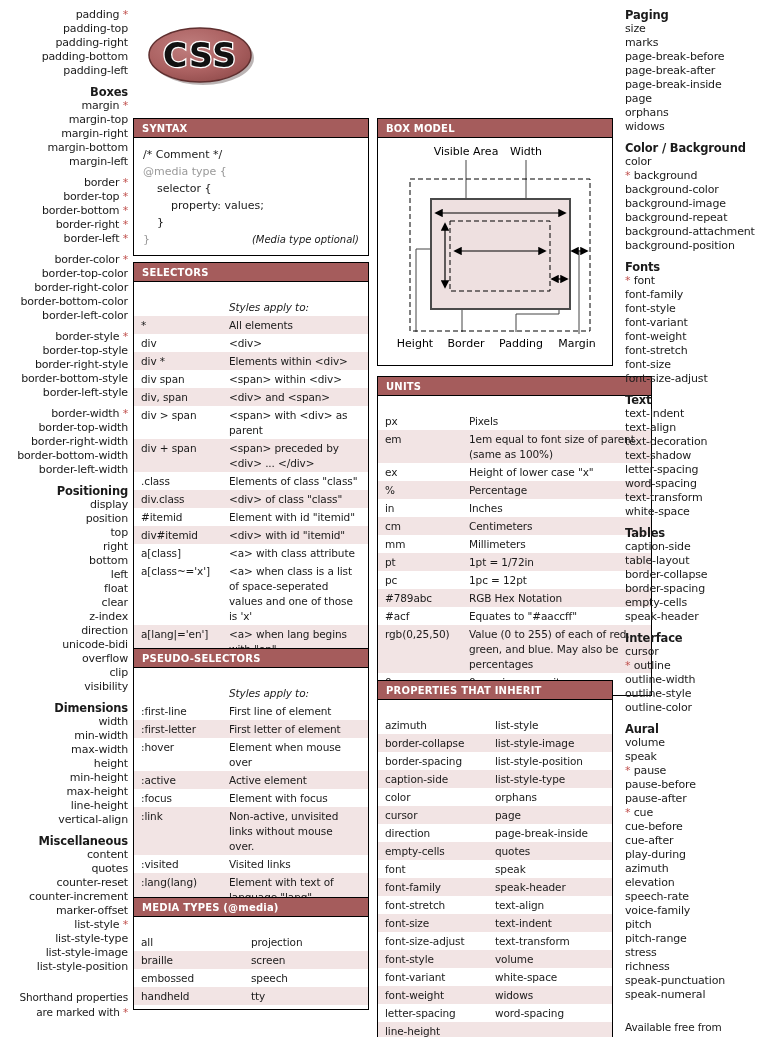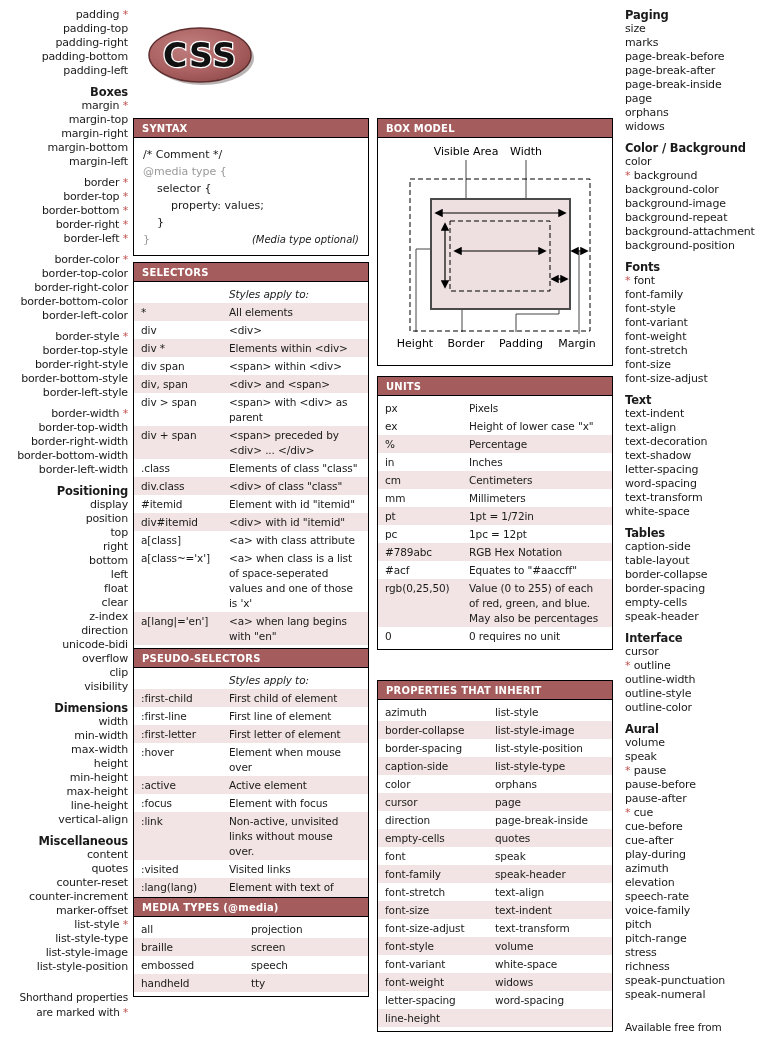--- a/index.html
+++ b/index.html
@@ -14,21 +14,21 @@
   .pgroup{margin-bottom:7px}
   .ptitle{font-weight:bold;font-size:11.5px}
   .pitem{white-space:nowrap}
   .star{color:#c0504d}
   .smallnote{margin-top:16px;font-size:10.5px;line-height:15px}
   .footer{margin-top:18px;font-size:10.5px;line-height:15px}
 
   
   .panel{position:absolute;border:1px solid #000;background:#fff}
   .phead{background:#a55c5c;color:#fff;font-weight:bold;font-size:10px;padding:4px 8px 3px 8px;border-bottom:1px solid #000;letter-spacing:.2px}
-  .pbody{padding:3px 0 4px 0}
+  .pbody{padding:16px 0 4px 0}
   .prow{display:flex;padding:1.5px 7px;line-height:15px;font-size:10.5px;letter-spacing:-0.1px}
   .stripe{background:#f2e4e4}
   .c1{flex:0 0 88px}
   .c2{flex:1}
   .ital{font-style:italic}
   .half .c1{flex:0 0 50%}
   #units-panel .c1{flex:0 0 84px}
 
   
   .sbody{padding:8px 9px;font-size:11px;line-height:17px}
@@ -234,24 +234,20 @@
 
   <section class="panel" style="left:133px;top:648px;width:236px">
     <header class="phead">
       <span>PSEUDO-SELECTORS</span>
     </header>
     <div class="pbody" id="pseudo-body">
         <div class="prow">
           <div class="c1"></div>
           <div class="c2 ital">Styles apply to:</div>
         </div>
-        <div class="prow stripe">
-          <div class="c1">:first-child</div>
-          <div class="c2">First child of element</div>
-        </div>
         <div class="prow">
           <div class="c1">:first-line</div>
           <div class="c2">First line of element</div>
         </div>
         <div class="prow stripe">
           <div class="c1">:first-letter</div>
           <div class="c2">First letter of element</div>
         </div>
         <div class="prow">
           <div class="c1">:hover</div>
@@ -336,28 +332,32 @@
 
       <text x="88" y="17" text-anchor="middle" font-size="11">Visible Area</text>
       <text x="148" y="17" text-anchor="middle" font-size="11">Width</text>
       <text x="37" y="209" text-anchor="middle" font-size="11">Height</text>
       <text x="88" y="209" text-anchor="middle" font-size="11">Border</text>
       <text x="143" y="209" text-anchor="middle" font-size="11">Padding</text>
       <text x="199" y="209" text-anchor="middle" font-size="11">Margin</text>
     </svg>
   </section>
 
-  <section class="panel" id="units-panel" style="left:377px;top:376px;width:236px">
+  <section class="panel" id="units-panel" style="left:377px;top:376px;width:275px">
     <header class="phead">
       <span>UNITS</span>
     </header>
     <div class="pbody" id="units-body">
         <div class="prow">
           <div class="c1">px</div>
           <div class="c2">Pixels</div>
+        </div>
+        <div class="prow stripe">
+          <div class="c1">em</div>
+          <div class="c2">1em equal to font size of parent (same as 100%)</div>
         </div>
         <div class="prow">
           <div class="c1">ex</div>
           <div class="c2">Height of lower case "x"</div>
         </div>
         <div class="prow stripe">
           <div class="c1">%</div>
           <div class="c2">Percentage</div>
         </div>
         <div class="prow">

